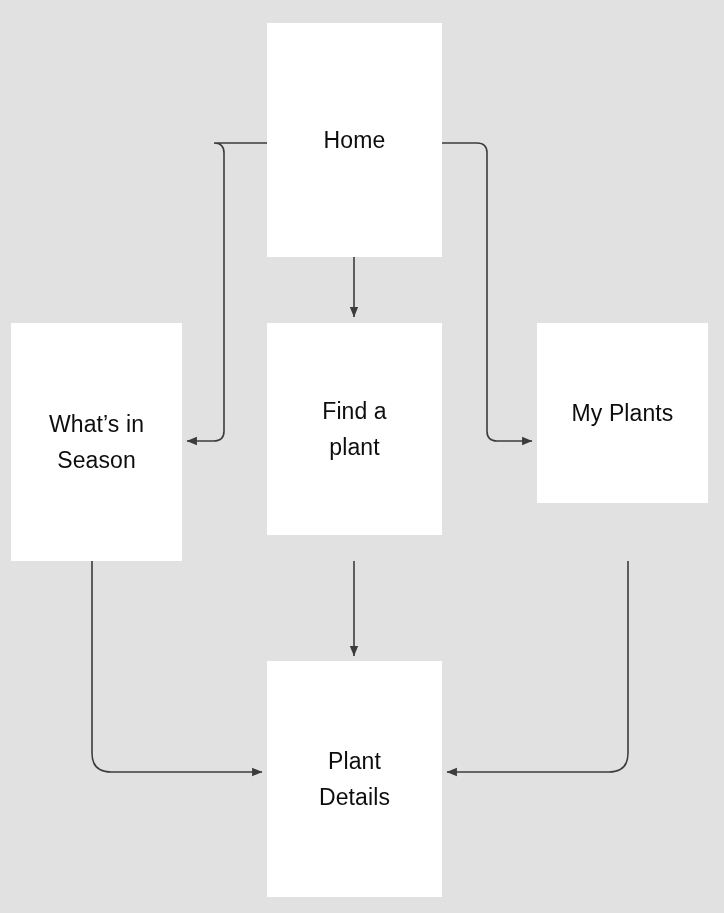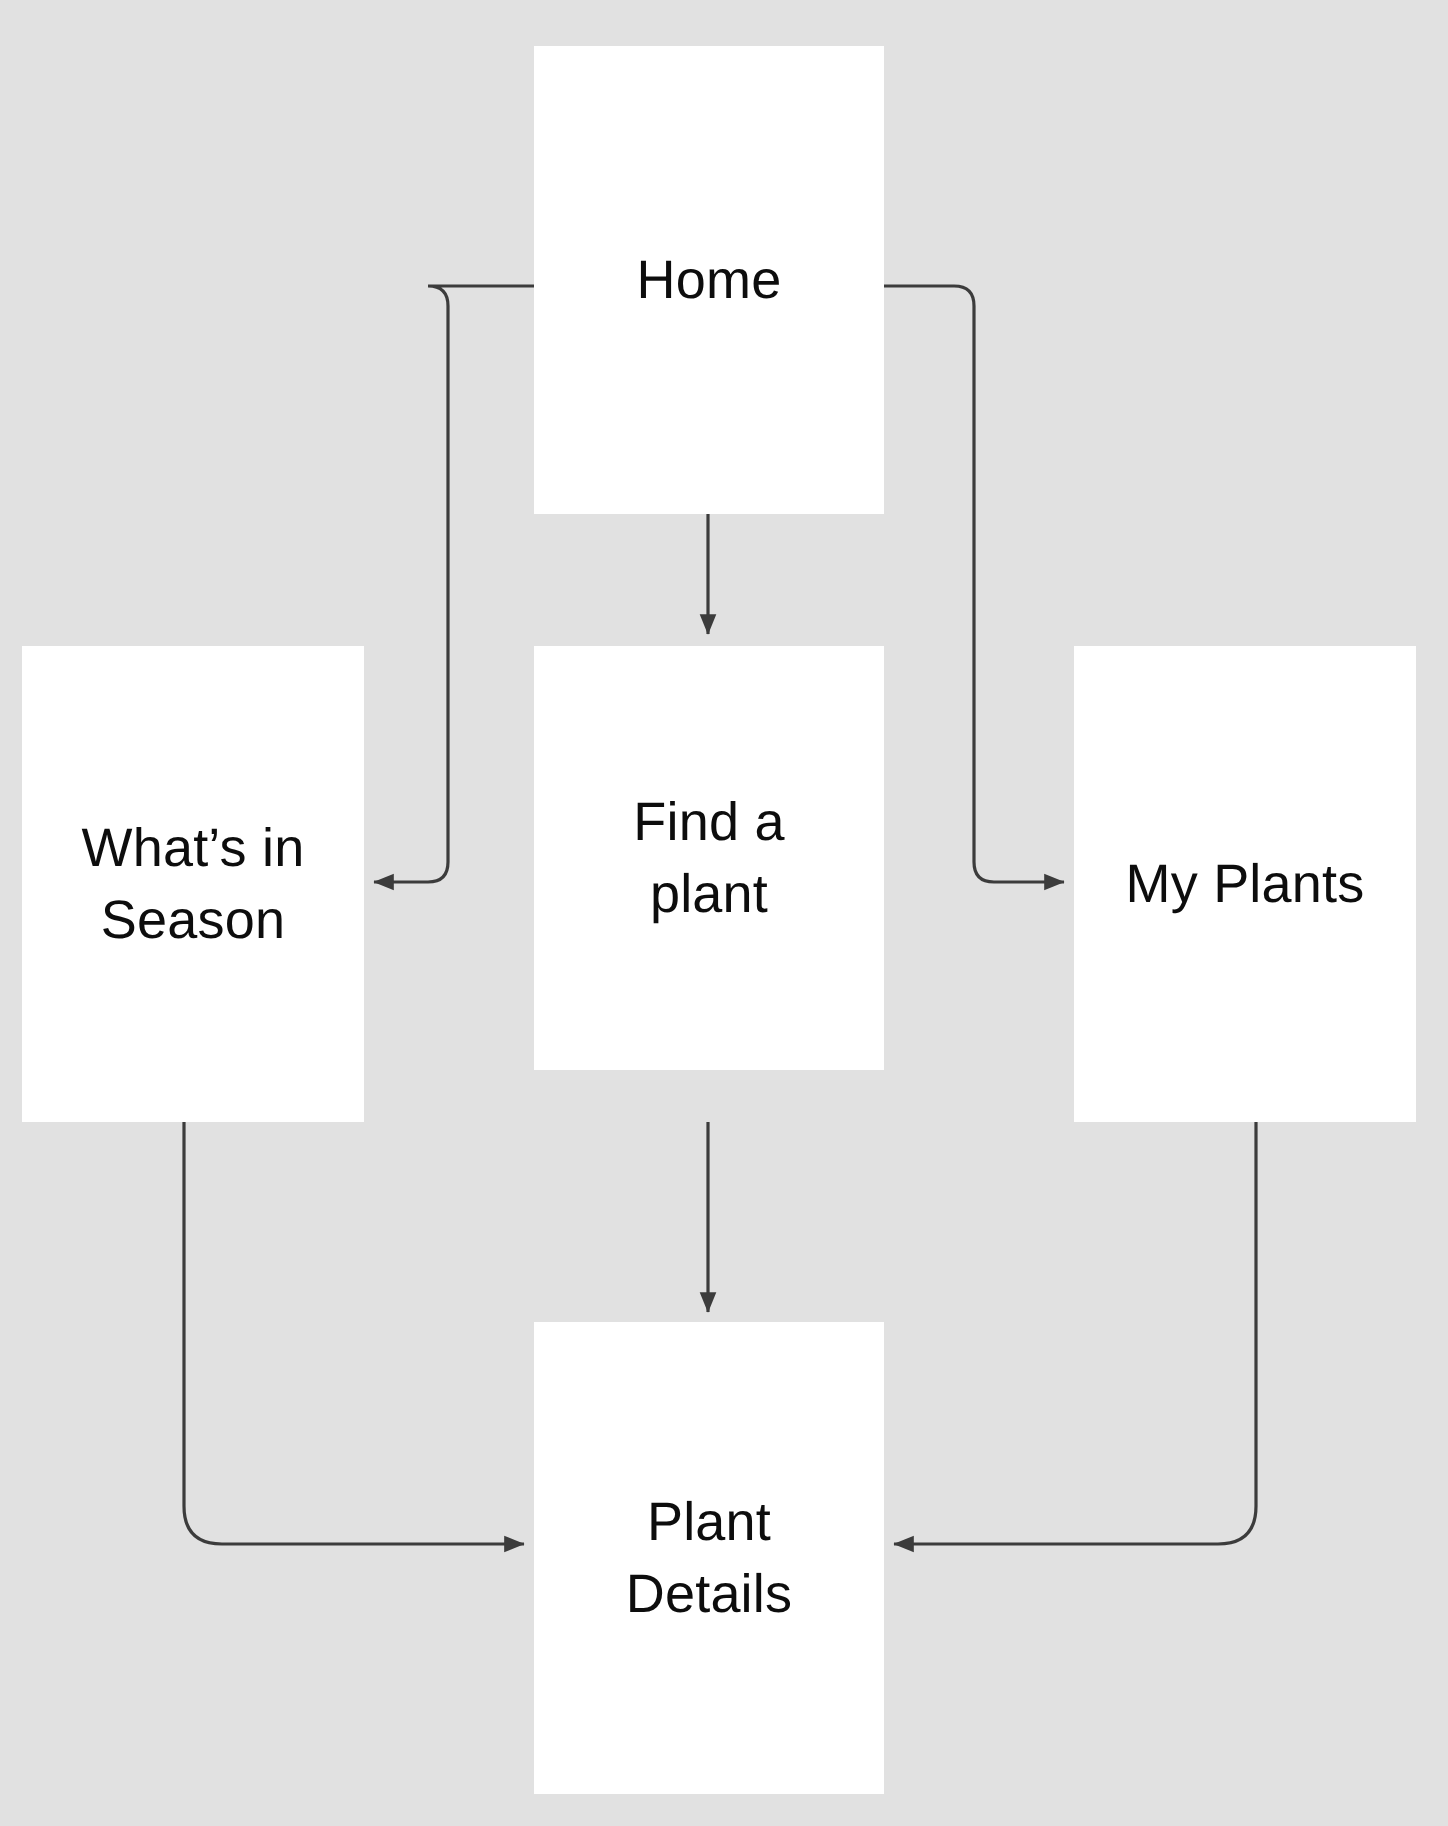--- a/index.html
+++ b/index.html
@@ -31,34 +31,34 @@
   .node-box {
     position: absolute;
     background: #ffffff;
     box-sizing: border-box;
     display: flex;
     align-items: center;
     justify-content: center;
   }
   .node-label {
     font-family: "Liberation Sans", sans-serif;
-    font-size: 27px;
+    font-size: 23px;
     line-height: 36px;
     color: #0d0d0d;
     text-align: center;
     white-space: pre-line;
     letter-spacing: 0.1px;
     width: 200px;
     font-weight: 400;
   }
   
   #node-home        { left: 267px; top: 23px;  width: 175px; height: 234px; }
   #node-whats-in-season { left: 11px;  top: 323px; width: 171px; height: 238px; }
   #node-find-a-plant    { left: 267px; top: 323px; width: 175px; height: 212px; }
-  #node-my-plants       { left: 537px; top: 323px; width: 171px; height: 238px; }
+  #node-my-plants       { left: 537px; top: 323px; width: 171px; height: 180px; }
   #node-plant-details   { left: 267px; top: 661px; width: 175px; height: 236px; }
 </style>
 </head>
 <body>
 
 <div id="diagram-canvas">
 
   <svg id="connector-layer" viewBox="0 0 724 913" width="724" height="913" xmlns="http://www.w3.org/2000/svg">
     <defs>
       <marker id="arrowhead" markerWidth="7" markerHeight="7" refX="6.2" refY="3" orient="auto" markerUnits="strokeWidth">

